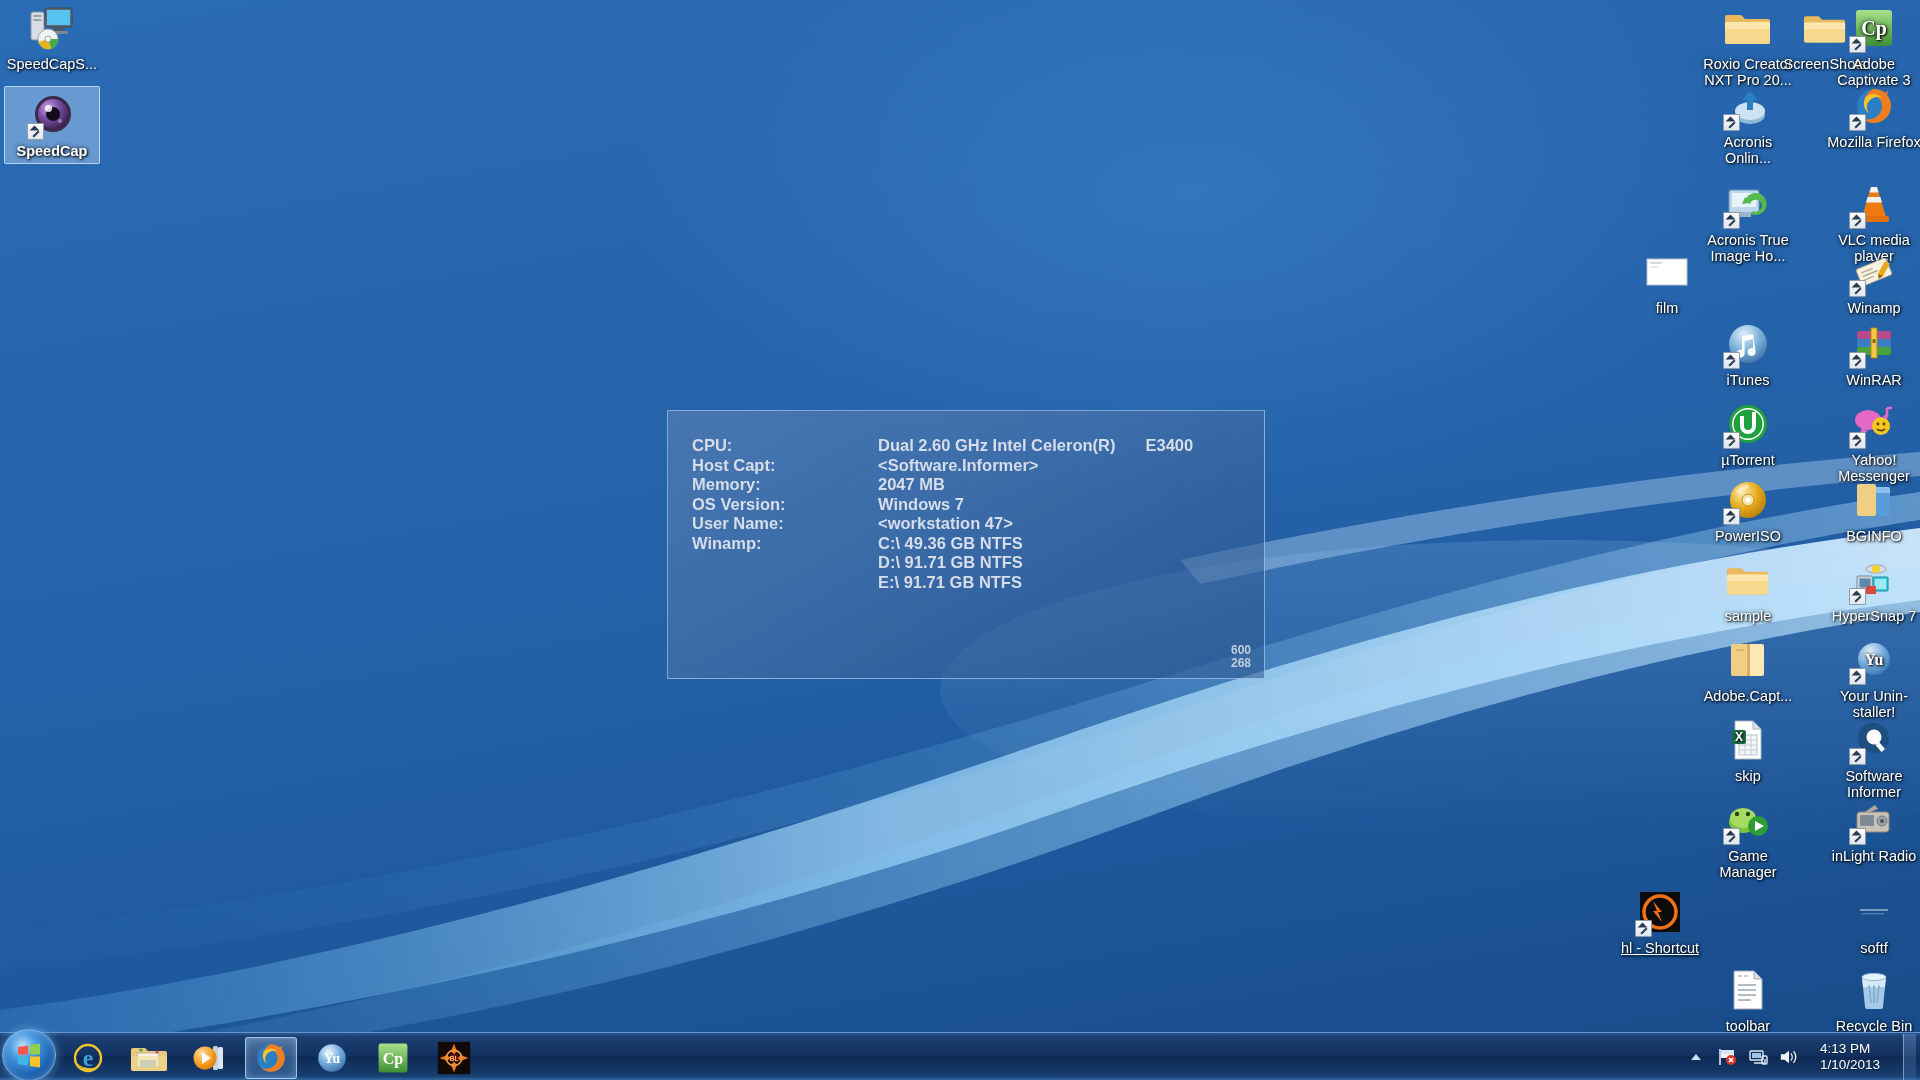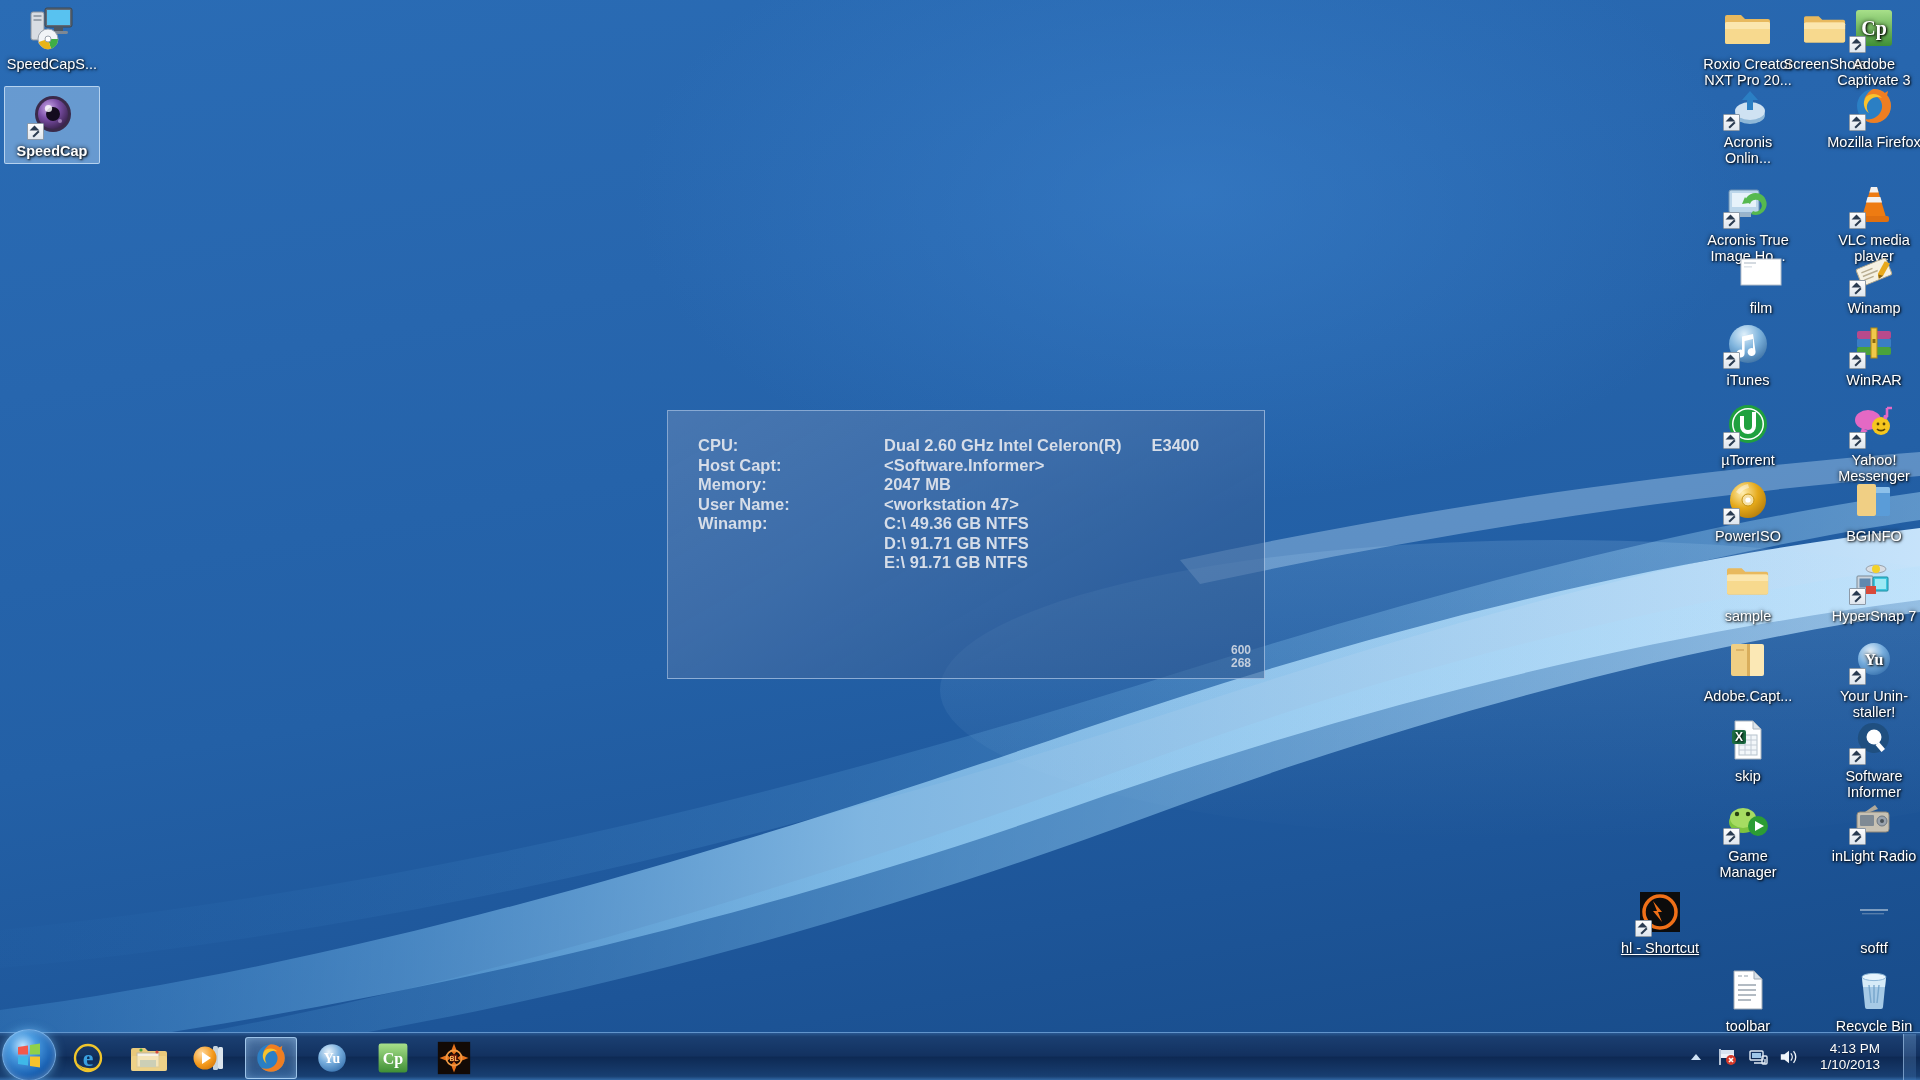--- a/index.html
+++ b/index.html
@@ -56,21 +56,21 @@
   #bginfo {
     position:absolute; left:667px; top:410px; width:598px; height:269px;
     border:1px solid rgba(200,220,245,0.55);
     background:linear-gradient(150deg, rgba(92,130,180,0.62) 0%, rgba(78,117,170,0.58) 38%, rgba(56,97,152,0.55) 72%, rgba(44,86,142,0.55) 100%);
     color:#d6dde8;
     font-family:"Liberation Sans", sans-serif;
     font-weight:bold;
     font-size:16.5px;
     overflow:hidden;
   }
-  #bginfo .rows { position:absolute; left:30px; top:25px; }
+  #bginfo .rows { position:absolute; left:24px; top:25px; }
   #bginfo .row { display:flex; height:19.5px; align-items:flex-start; }
   #bginfo .lbl { width:186px; flex:0 0 186px; }
   #bginfo .val { white-space:pre; }
   #bginfo .val .cpu-model { display:inline-block; margin-left:30px; }
   #bginfo .corner {
     position:absolute; right:13px; bottom:8px; text-align:right;
     font-size:12px; line-height:13px; color:#c3cedd; font-weight:bold;
   }
 
   
@@ -106,21 +106,21 @@
     box-shadow:inset 0 0 8px rgba(190,225,255,0.35);
   }
   #tb-apps { position:absolute; left:62px; top:0; height:48px; display:flex; align-items:center; gap:9px; }
 
   #tray {
     position:absolute; right:0; top:0; height:48px;
     display:flex; align-items:center; gap:11px; padding-right:4px;
   }
   #tray .tray-ico { width:20px; height:20px; display:flex; align-items:center; justify-content:center; cursor:pointer; }
   #clock {
-    color:#ffffff; font-size:13.5px; line-height:16px; text-align:right;
+    color:#ffffff; font-size:13.5px; line-height:16px; text-align:left;
     padding:0 10px; cursor:pointer; text-shadow:0 1px 1px rgba(0,0,0,0.5);
   }
   #show-desktop {
     width:13px; height:46px; margin-left:2px;
     background:linear-gradient(180deg, rgba(160,205,250,0.25), rgba(70,125,190,0.22));
     border-left:1px solid rgba(180,215,250,0.55);
     cursor:pointer;
   }
   .tri-up {
     width:0;height:0;border-left:5px solid transparent;border-right:5px solid transparent;
@@ -231,21 +231,21 @@
         <rect x="7" y="9" width="24" height="14" fill="#e7f2fa"></rect>
         <rect x="12" y="29" width="14" height="4" fill="#9ab4ca"></rect>
         <path d="M26,30 a11,11 0 1 0 -6,-13 l5,3 a6,6 0 1 1 3,7 z" fill="#56b94f"></path>
         <path d="M20,13 l-3,7 7,-1 z" fill="#56b94f"></path>
       </svg>
       <span class="shortcut-arrow"></span>
     </div>
     <span class="label">Acronis True Image Ho...</span>
   </div>
 
-  <div class="icon" style="left:1713px; top:248px;">
+  <div class="icon" style="left:1619px; top:248px;">
     <div class="glyph">
       <svg width="42" height="30" viewBox="0 0 42 30">
         <rect x="1" y="2" width="40" height="26" fill="#ffffff" stroke="#b9c2cc"></rect>
         <rect x="4" y="5" width="12" height="2" fill="#d4dae0"></rect>
         <rect x="4" y="9" width="8" height="1.6" fill="#e0e5ea"></rect>
       </svg>
     </div>
     <span class="label">film</span>
   </div>
 
@@ -581,20 +581,24 @@
       <div class="row">
         <span class="lbl">Host Capt:</span>
         <span class="val">&lt;Software.Informer&gt;</span>
       </div>
 
       <div class="row">
         <span class="lbl">Memory:</span>
         <span class="val">2047 MB</span>
       </div>
 
+      <div class="row">
+        <span class="lbl">OS Version:</span>
+        <span class="val">Windows 7</span>
+      </div>
 
       <div class="row">
         <span class="lbl">User Name:</span>
         <span class="val">&lt;workstation 47&gt;</span>
       </div>
 
       <div class="row">
         <span class="lbl">Winamp:</span>
         <span class="val">C:\ 49.36 GB NTFS</span>
       </div>

